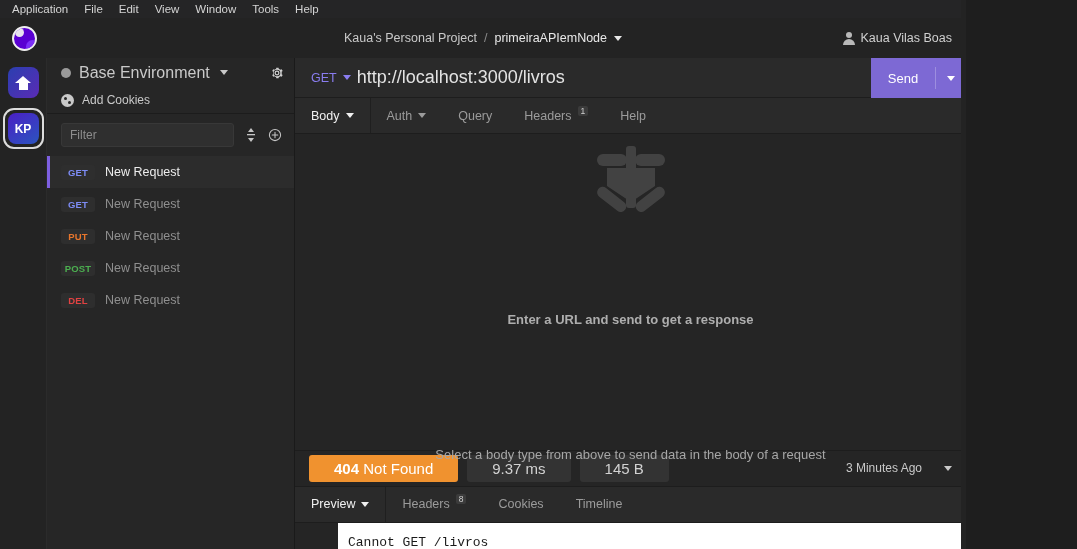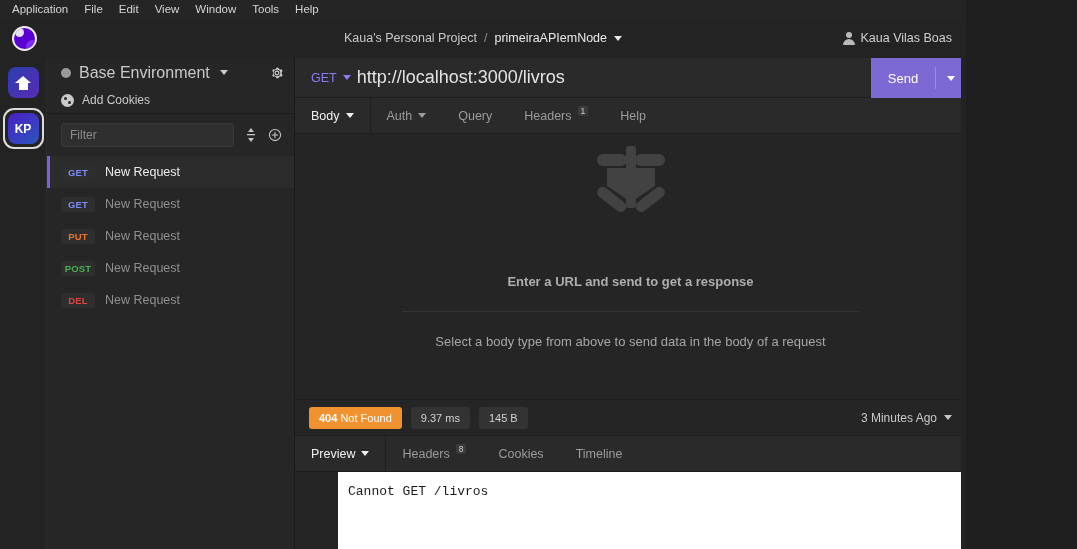--- a/index.html
+++ b/index.html
@@ -183,39 +183,40 @@
   .tab.sep { border-left: 1px solid #1f1f1f; }
   .tab .badge {
     font-size: 8.5px; color: #cfcfcf; background: #3b3b3b;
     border-radius: 2px; padding: 0px 3px; position: relative; top: -5px;
   }
 
   .request-body {
     flex: 1 1 auto; position: relative; background: #252525;
     display: flex; flex-direction: column; align-items: center; justify-content: flex-start;
     min-height: 0;
+    gap: 38px;
   }
   .watermark { margin-top: 12px; opacity: .55; }
   .empty-title {
     color: #aeaeae; font-size: 13px; font-weight: bold; margin-top: 38px;
   }
   .empty-rule { width: 458px; height: 1px; background: #343434; margin-top: 22px; }
   .empty-sub { color: #a6a6a6; font-size: 13px; margin-top: 22px; }
 
   
   .resp-status {
     height: 36px; flex: 0 0 36px; display: flex; align-items: center;
     padding: 0 14px; gap: 9px; background: #252525;
     border-top: 1px solid #1d1d1d;
   }
-  .pill { font-size: 11px; border-radius: 3px; padding: 5px 10px; color: #d2d2d2; background: #333333; }
+  .pill { font-size: 15px; border-radius: 3px; padding: 5px 25px; color: #d2d2d2; background: #333333; }
   .pill-status { background: #f0922f; color: #ffffff; }
   .pill-status b { font-weight: bold; }
   .resp-spacer { flex: 1 1 auto; }
-  .ts { color: #c9c9c9; font-size: 12px; display: flex; align-items: center; gap: 7px; }
+  .ts { color: #c9c9c9; font-size: 12px; display: flex; align-items: center; gap: 22px; }
 
   .resp-tabs {
     height: 37px; flex: 0 0 37px; display: flex; align-items: stretch;
     background: #2a2a2a; border-top: 1px solid #1d1d1d; border-bottom: 1px solid #1d1d1d;
   }
   .preview {
     flex: 1 1 auto; background: #ffffff; min-height: 0;
     padding: 12px 0 0 10px; overflow: hidden; margin-left: 43px;
   }
   .preview pre {

